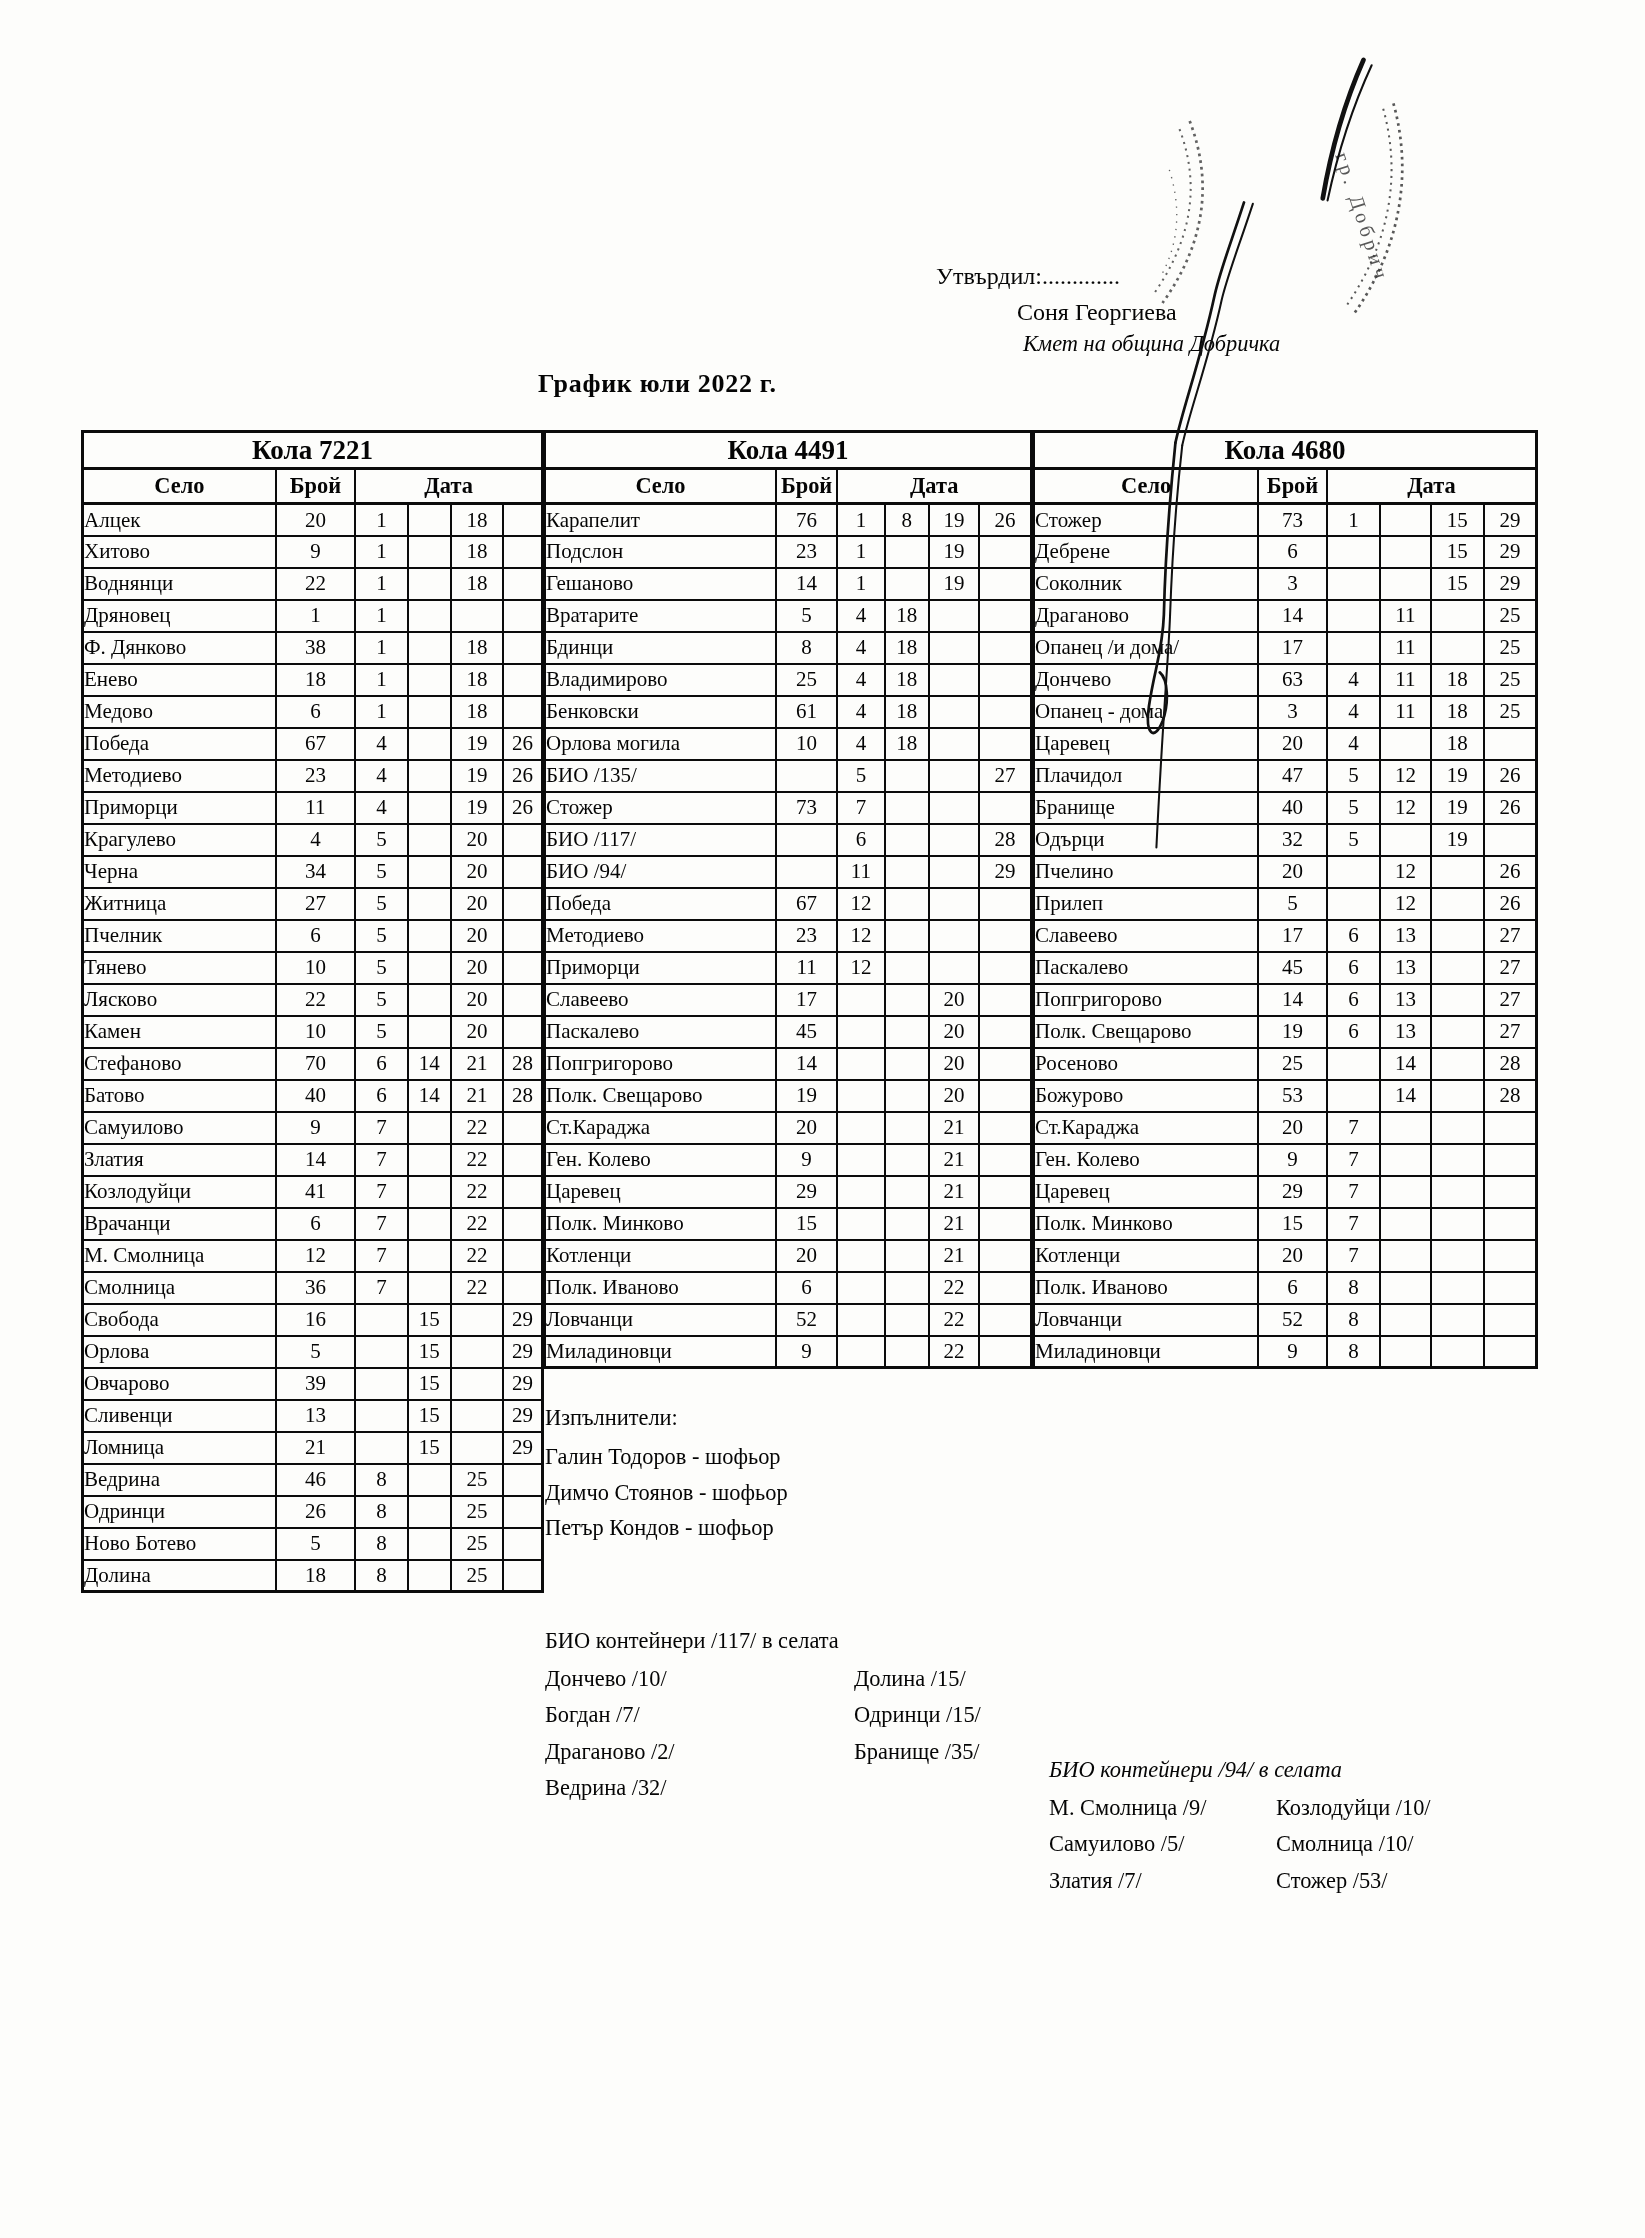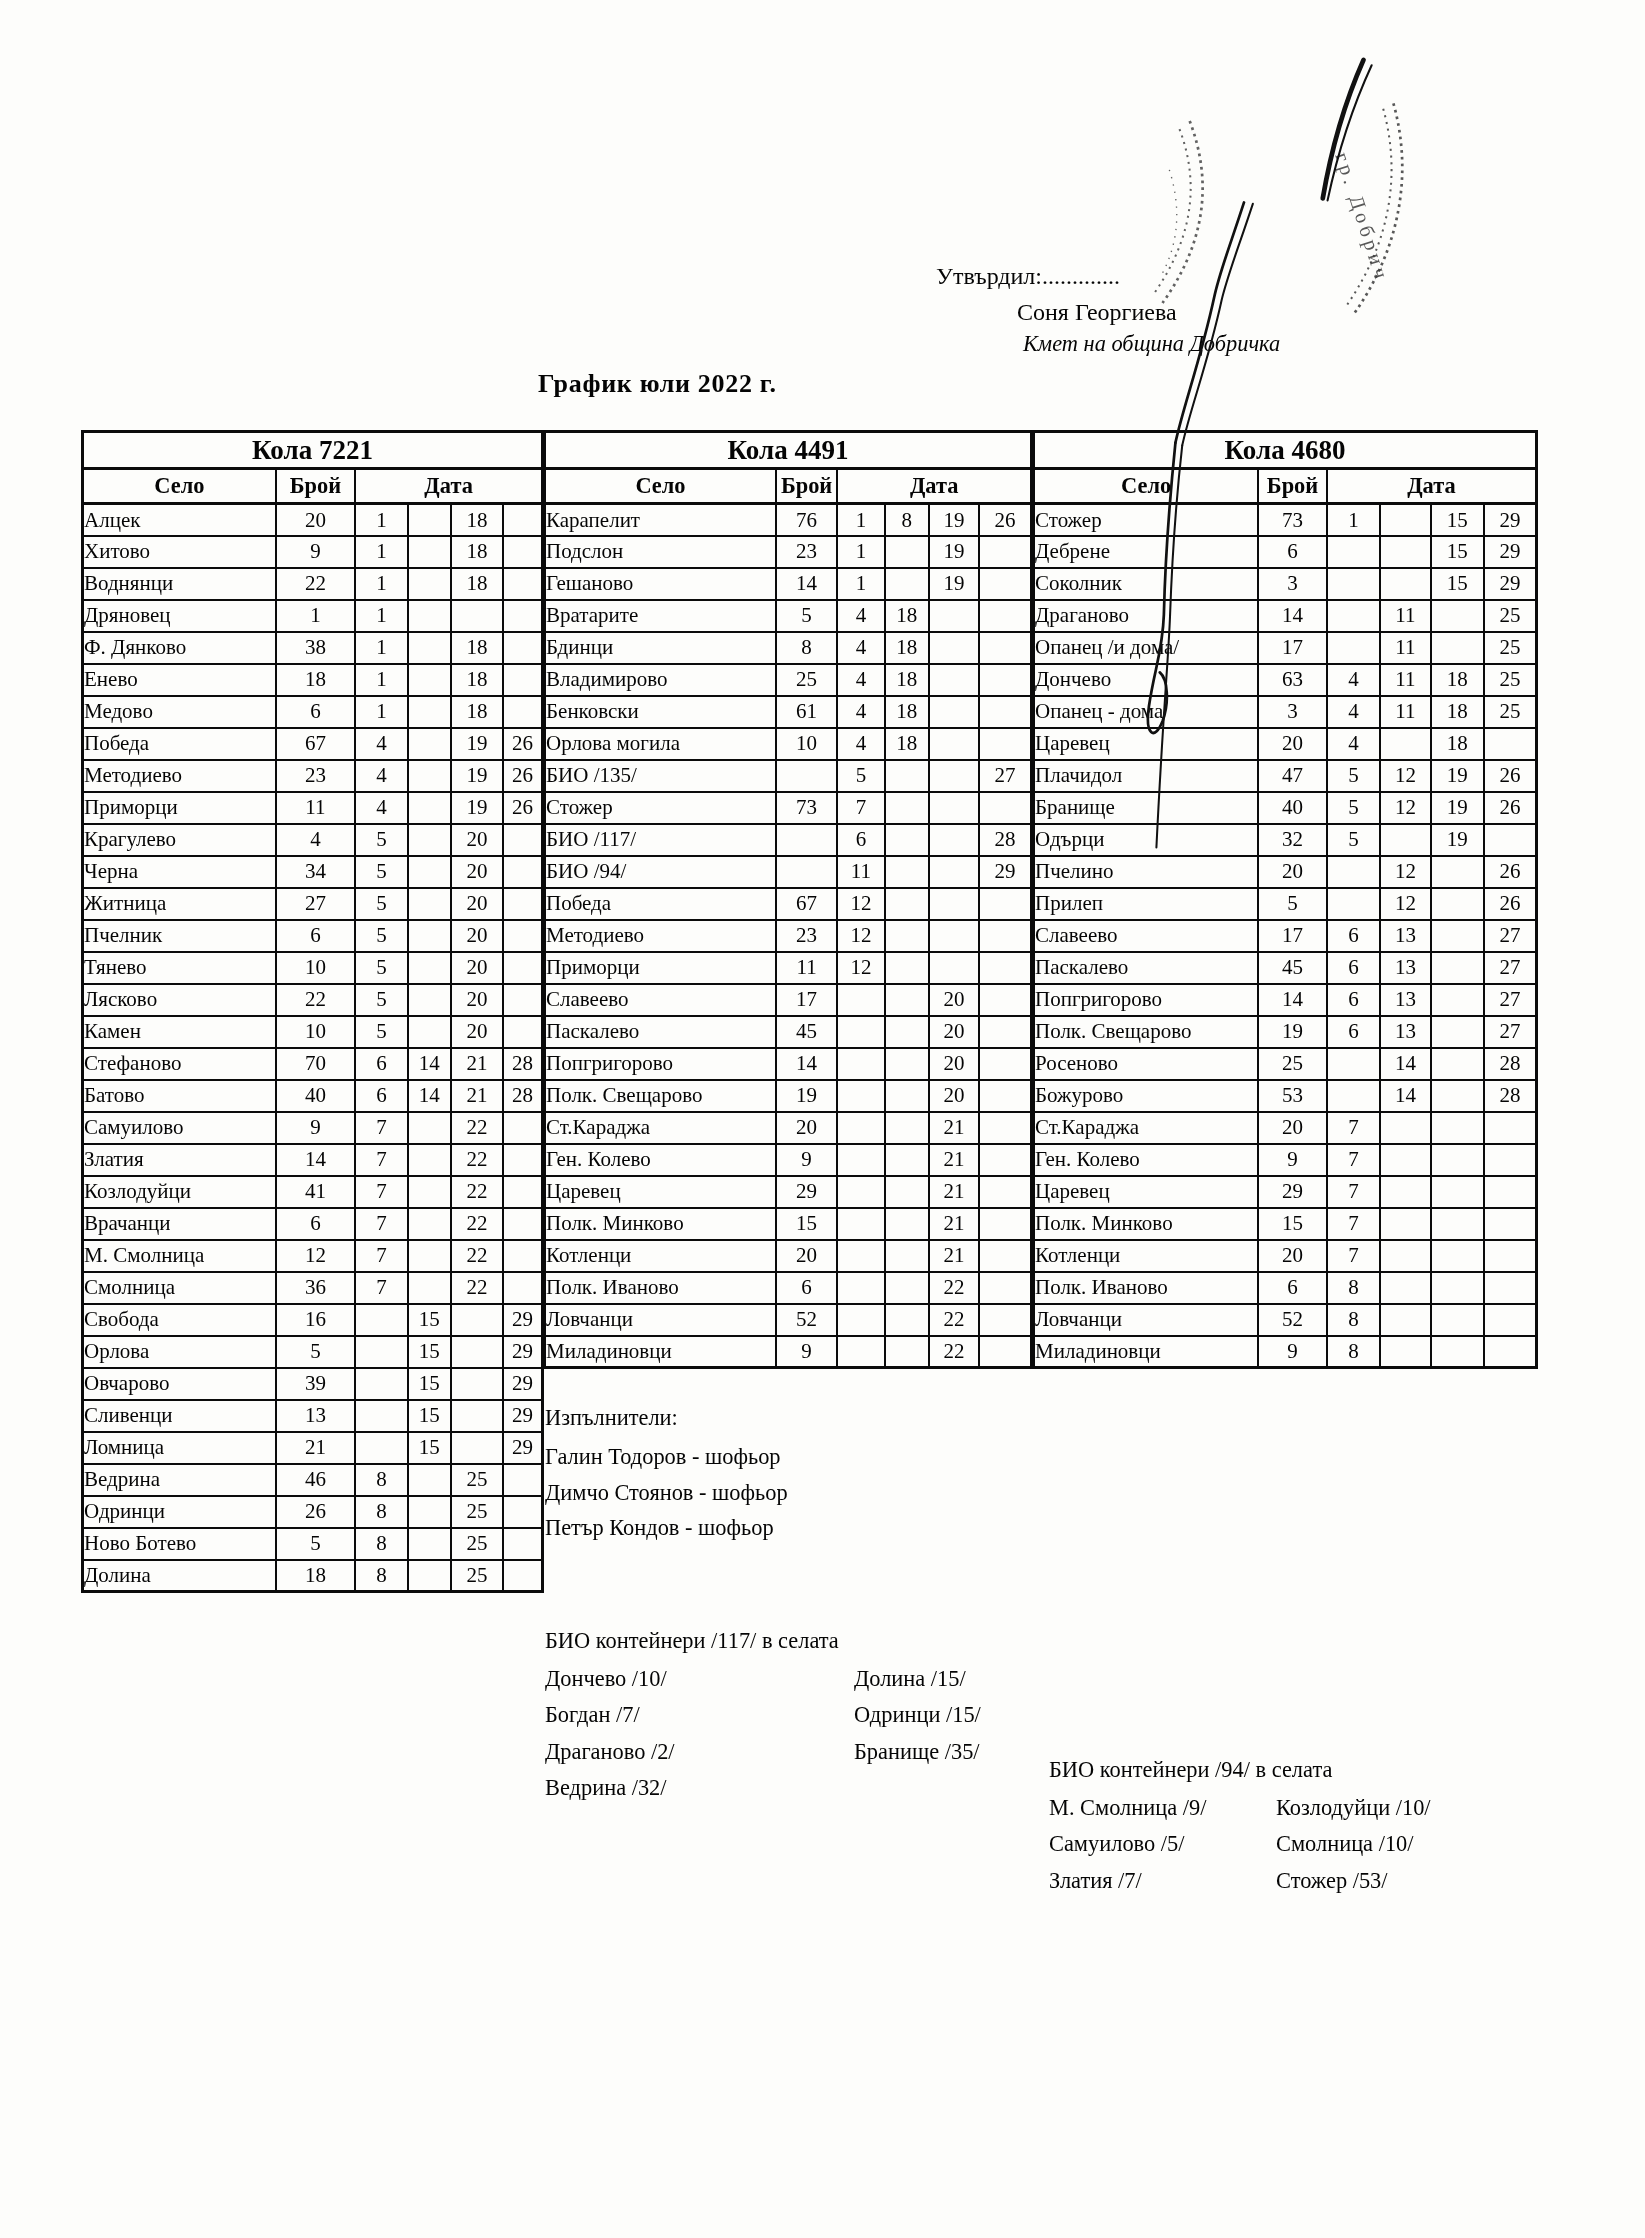--- a/index.html
+++ b/index.html
@@ -832,21 +832,21 @@
       <span>Одринци /15/</span>
       <span>Драганово /2/</span>
       <span>Бранище /35/</span>
       <span>Ведрина /32/</span>
       <span></span>
     </div>
   </div>
 
 
   <div class="abs" style="left:1049px;top:1757px;">
-    <div class="block-title" style="margin-bottom:12.2px;">БИО контейнери /94/ в селата</div>
+    <div class="block-title" style="margin-bottom:12.2px;font-style:italic;">БИО контейнери /94/ в селата</div>
     <div class="grid2" style="grid-template-columns:227px 217px;">
       <span>М. Смолница /9/</span>
       <span>Козлодуйци /10/</span>
       <span>Самуилово /5/</span>
       <span>Смолница /10/</span>
       <span>Златия /7/</span>
       <span>Стожер /53/</span>
     </div>
   </div>
 

